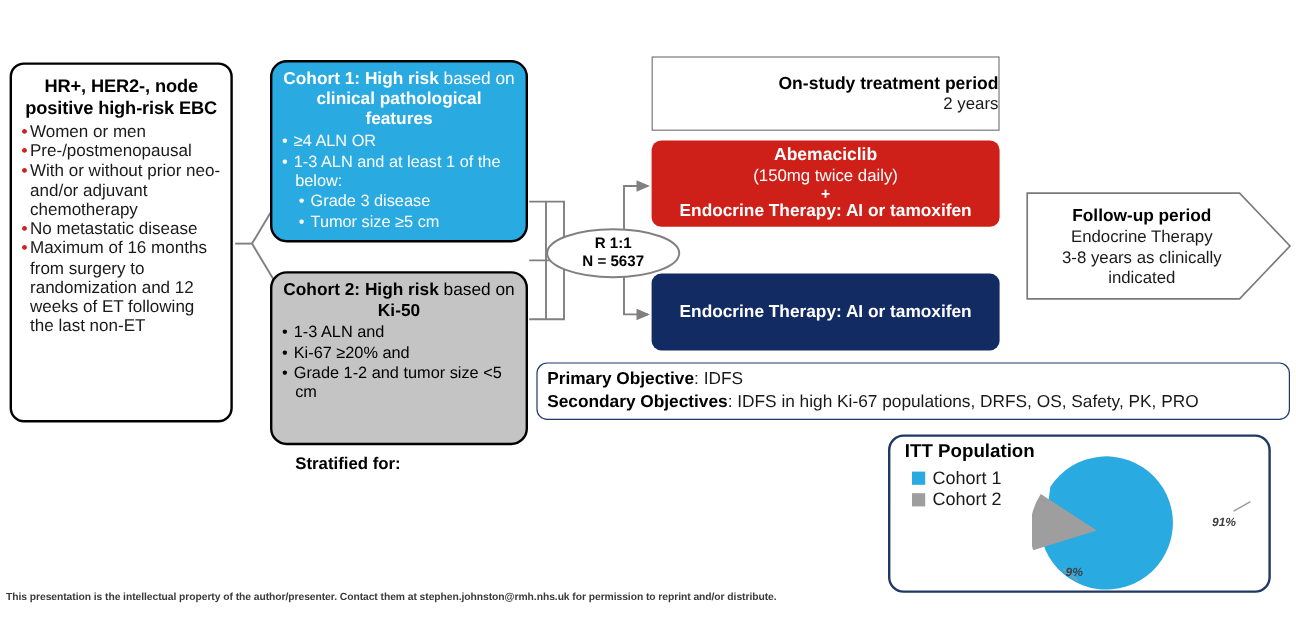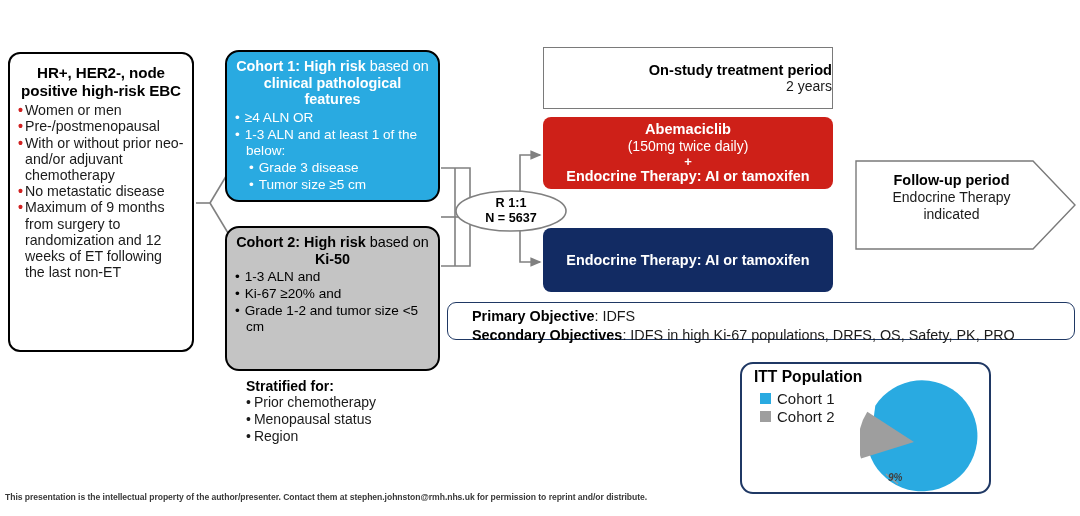--- a/index.html
+++ b/index.html
@@ -103,30 +103,30 @@
   #followup svg { position: absolute; left: 0; top: 0; }
   #followup .fu-text {
     position: absolute; left: 4px; top: 12px; width: 185px;
     text-align: center; line-height: 1.2;
   }
   #followup .t1 { font-size: 14.4px; font-weight: bold; color: #000; }
   #followup .t2 { font-size: 14px; color: #1a1a1a; }
 
   
   #objectives {
-    left: 447px; top: 302px; width: 628px; height: 38px;
+    left: 447px; top: 302px; width: 628px; height: 48px;
     border: 1.6px solid #1F3864; border-radius: 9px;
-    background: #fff; padding: 4px 24px;
+    background: #fff; padding: 4px 8px;
   }
   #objectives .line { font-size: 14.4px; color: #1a1a1a; line-height: 1.3; }
   #objectives .line b { color: #000; }
 
   
   #itt {
-    left: 740px; top: 362px; width: 251px; height: 132px;
+    left: 740px; top: 362px; width: 319px; height: 132px;
     border: 2px solid #1F3864; border-radius: 13px;
     background: #fff; overflow: hidden;
   }
   #itt .itt-title {
     position: absolute; left: 12px; top: 4px;
     font-size: 15.6px; font-weight: bold; color: #000;
   }
   .legend { position: absolute; left: 18px; top: 26px; }
   .legend-row { display: flex; align-items: center; margin-bottom: 1px; }
   .legend-sw { width: 11px; height: 11px; margin-right: 6px; }
@@ -177,21 +177,21 @@
     <text x="511" y="222" text-anchor="middle" font-family="Liberation Sans, sans-serif" font-size="12.6" font-weight="bold" fill="#000">N = 5637</text>
   </svg>
 
   <div class="abs" id="eligibility">
     <div class="title">HR+, HER2-, node positive high-risk EBC</div>
     <ul class="elig-list">
       <li>Women or men</li>
       <li>Pre-/postmenopausal</li>
       <li>With or without prior neo- and/or adjuvant chemotherapy</li>
       <li>No metastatic disease</li>
-      <li>Maximum of 9 months from surgery to randomization and 12 weeks of ET following the last non-ET</li>
+      <li>Maximum of 16 months from surgery to randomization and 12 weeks of ET following the last non-ET</li>
     </ul>
   </div>
 
   <div class="abs cohort" id="cohort1">
     <div class="chead">
       <b>Cohort 1: High risk</b><span> based on </span><b>clinical pathological features</b>
     </div>
     <ul>
       <li>≥4 ALN OR</li>
       <li>1-3 ALN and at least 1 of the below:</li>
@@ -208,25 +208,20 @@
     </div>
     <ul>
       <li>1-3 ALN and</li>
       <li>Ki-67 ≥20% and</li>
       <li>Grade 1-2 and tumor size  &lt;5 cm</li>
     </ul>
   </div>
 
   <div class="abs" id="stratified">
     <div class="sttitle">Stratified for:</div>
-    <ul>
-      <li>Prior chemotherapy</li>
-      <li>Menopausal status</li>
-      <li>Region</li>
-    </ul>
   </div>
 
   <div class="abs" id="onstudy">
     <div class="l1">On-study treatment period</div>
     <div class="l2">2 years</div>
   </div>
 
   <div class="abs arm" id="arm-exp">
     <div class="l1">Abemaciclib</div>
     <div class="l2">(150mg twice daily)</div>
@@ -238,20 +233,21 @@
     <div class="l1">Endocrine Therapy: AI or tamoxifen</div>
   </div>
 
   <div class="abs" id="followup">
     <svg width="222" height="90">
       <path d="M1,1 L178,1 L220,45 L178,89 L1,89 Z" fill="#ffffff" stroke="#7a7a7a" stroke-width="1.4"></path>
     </svg>
     <div class="fu-text">
       <div class="t1">Follow-up period</div>
       <div class="t2">Endocrine Therapy</div>
+      <div class="t2">3-8 years as clinically</div>
       <div class="t2">indicated</div>
     </div>
   </div>
 
   <div class="abs" id="objectives">
     <div class="line">
       <b>Primary Objective</b><span>: IDFS</span>
     </div>
     <div class="line">
       <b>Secondary Objectives</b><span>: IDFS in high Ki-67 populations, DRFS, OS, Safety, PK, PRO</span>

